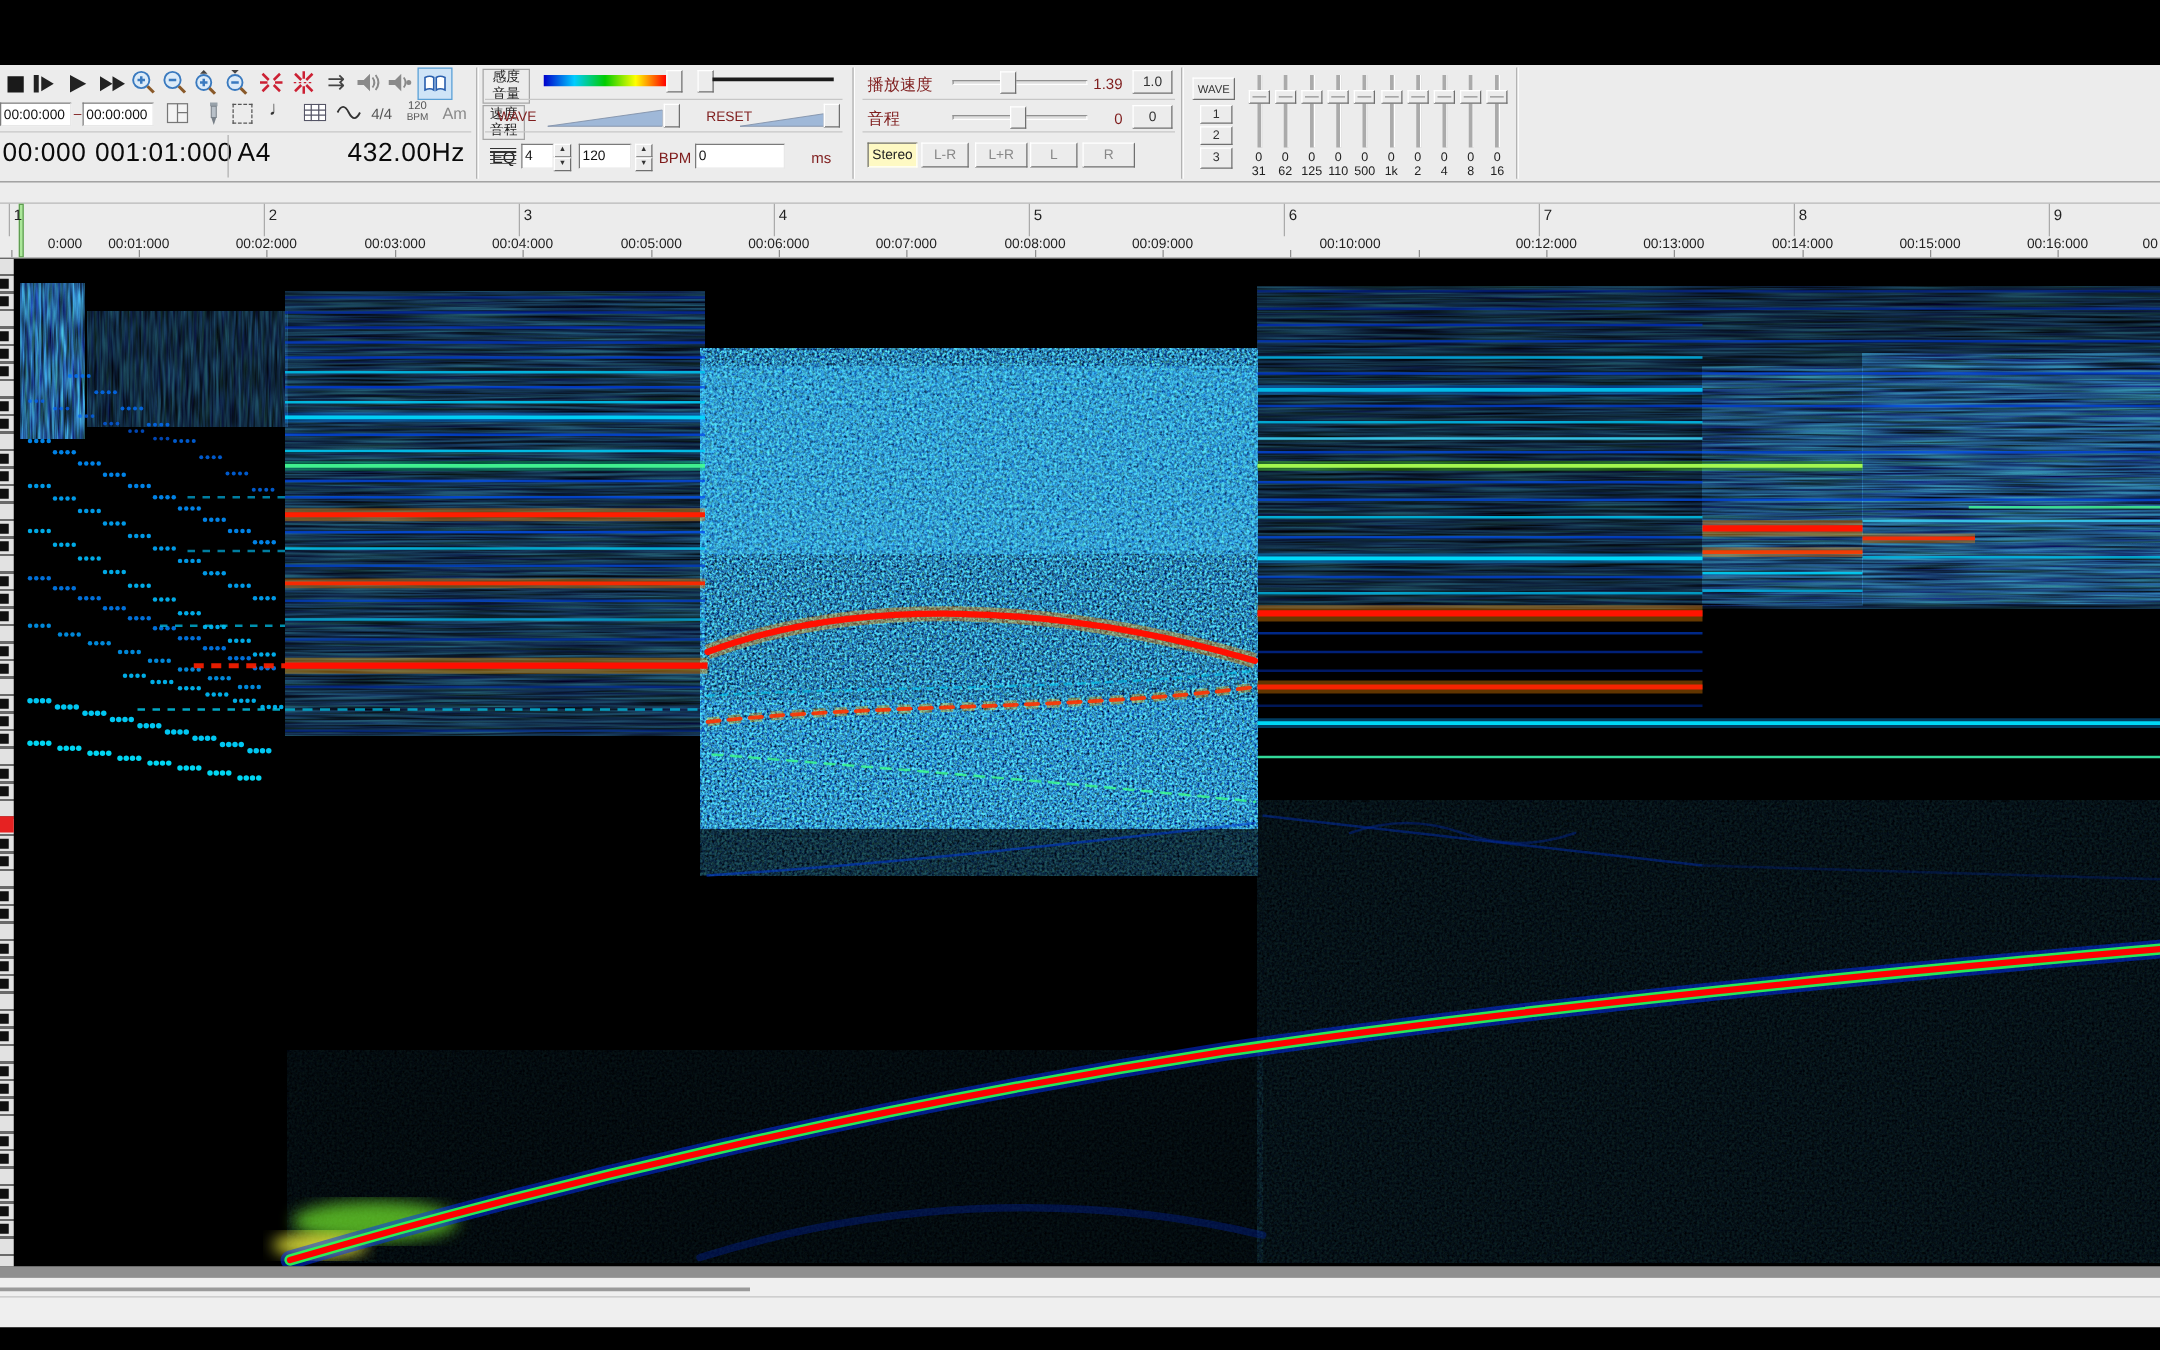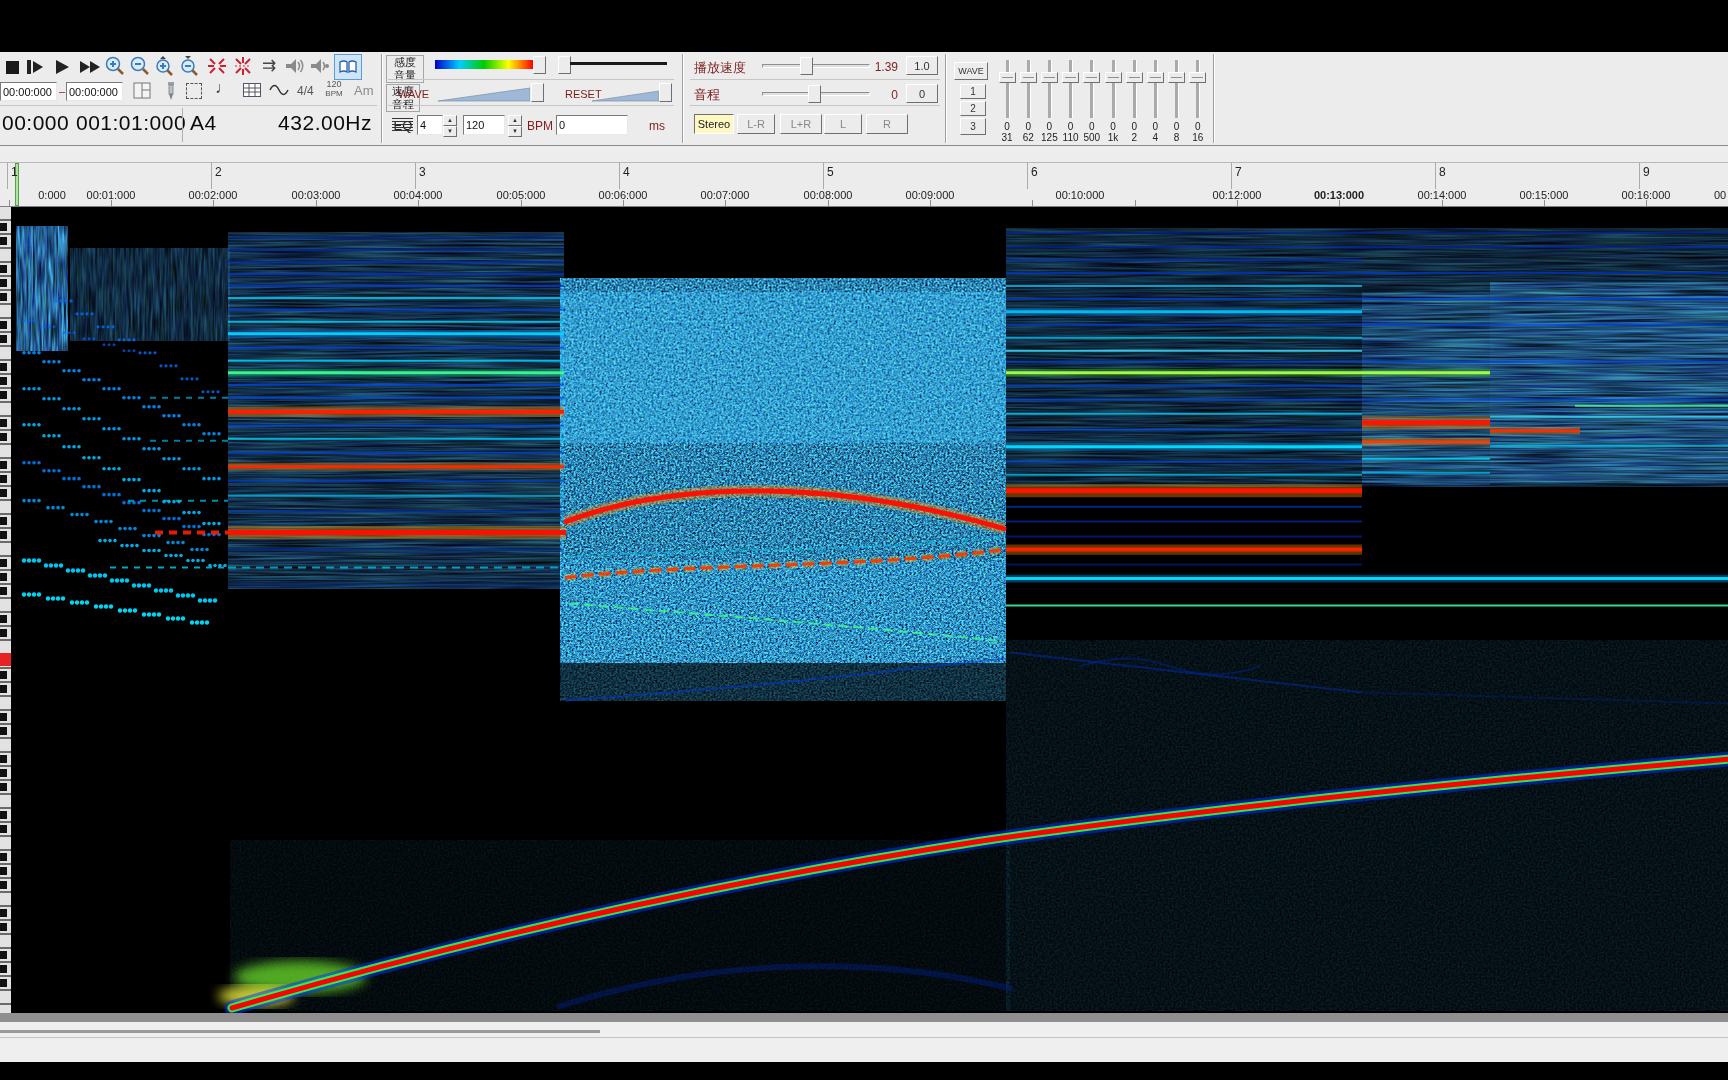--- a/index.html
+++ b/index.html
@@ -392,21 +392,21 @@
       <div class="tlabel" style="left: 788px;">00:08:000</div>
       <div class="ttick" style="left: 828px;"></div>
       <div class="tlabel" style="left: 890px;">00:09:000</div>
       <div class="ttick" style="left: 930px;"></div>
       <div class="tlabel" style="left: 1040px;">00:10:000</div>
       <div class="ttick" style="left: 1032px;"></div>
       <div class="tlabel" style="left: 1095px; margin-top: 32px;">00:11:000</div>
       <div class="ttick" style="left: 1135px;"></div>
       <div class="tlabel" style="left: 1197px;">00:12:000</div>
       <div class="ttick" style="left: 1237px;"></div>
-      <div class="tlabel" style="left: 1299px; font-weight: bold;">00:13:000</div>
+      <div class="tlabel" style="left: 1299px;">00:13:000</div>
       <div class="ttick" style="left: 1339px;"></div>
       <div class="tlabel" style="left: 1402px;">00:14:000</div>
       <div class="ttick" style="left: 1442px;"></div>
       <div class="tlabel" style="left: 1504px;">00:15:000</div>
       <div class="ttick" style="left: 1544px;"></div>
       <div class="tlabel" style="left: 1606px;">00:16:000</div>
       <div class="ttick" style="left: 1646px;"></div>
       <div class="tlabel" style="left: 1714px; text-align: left;">00</div>
     </div>
 

